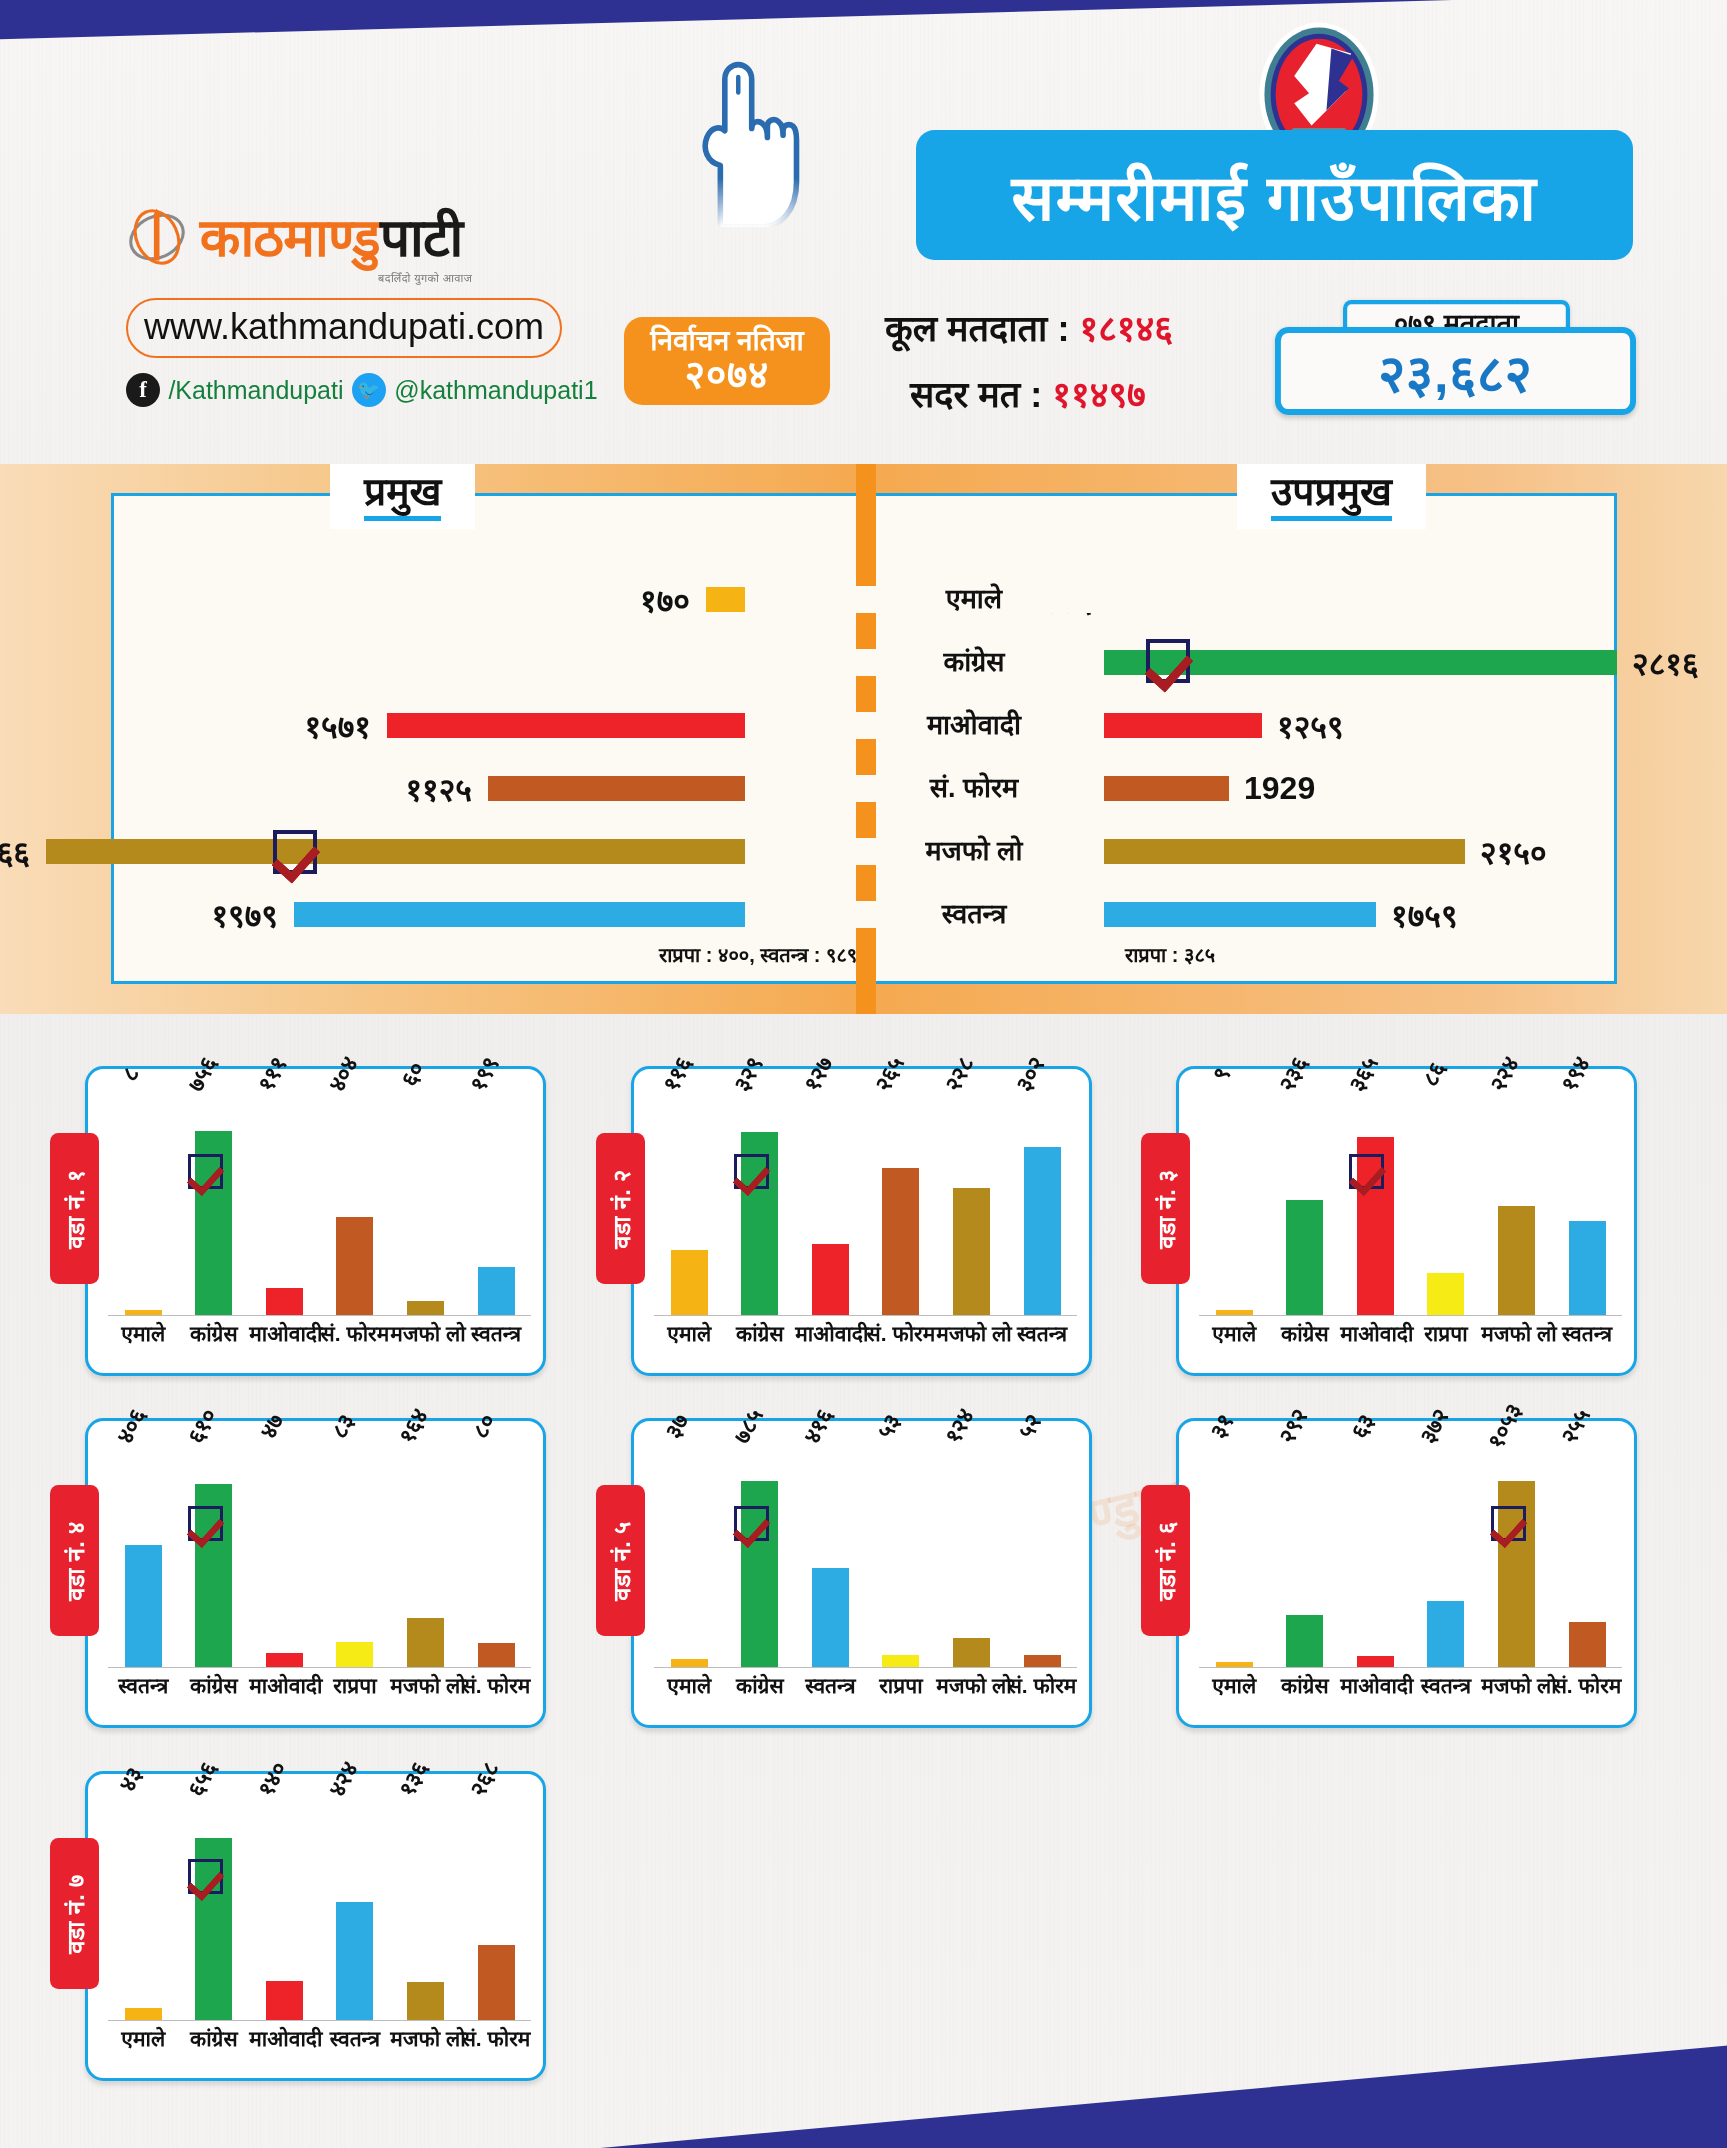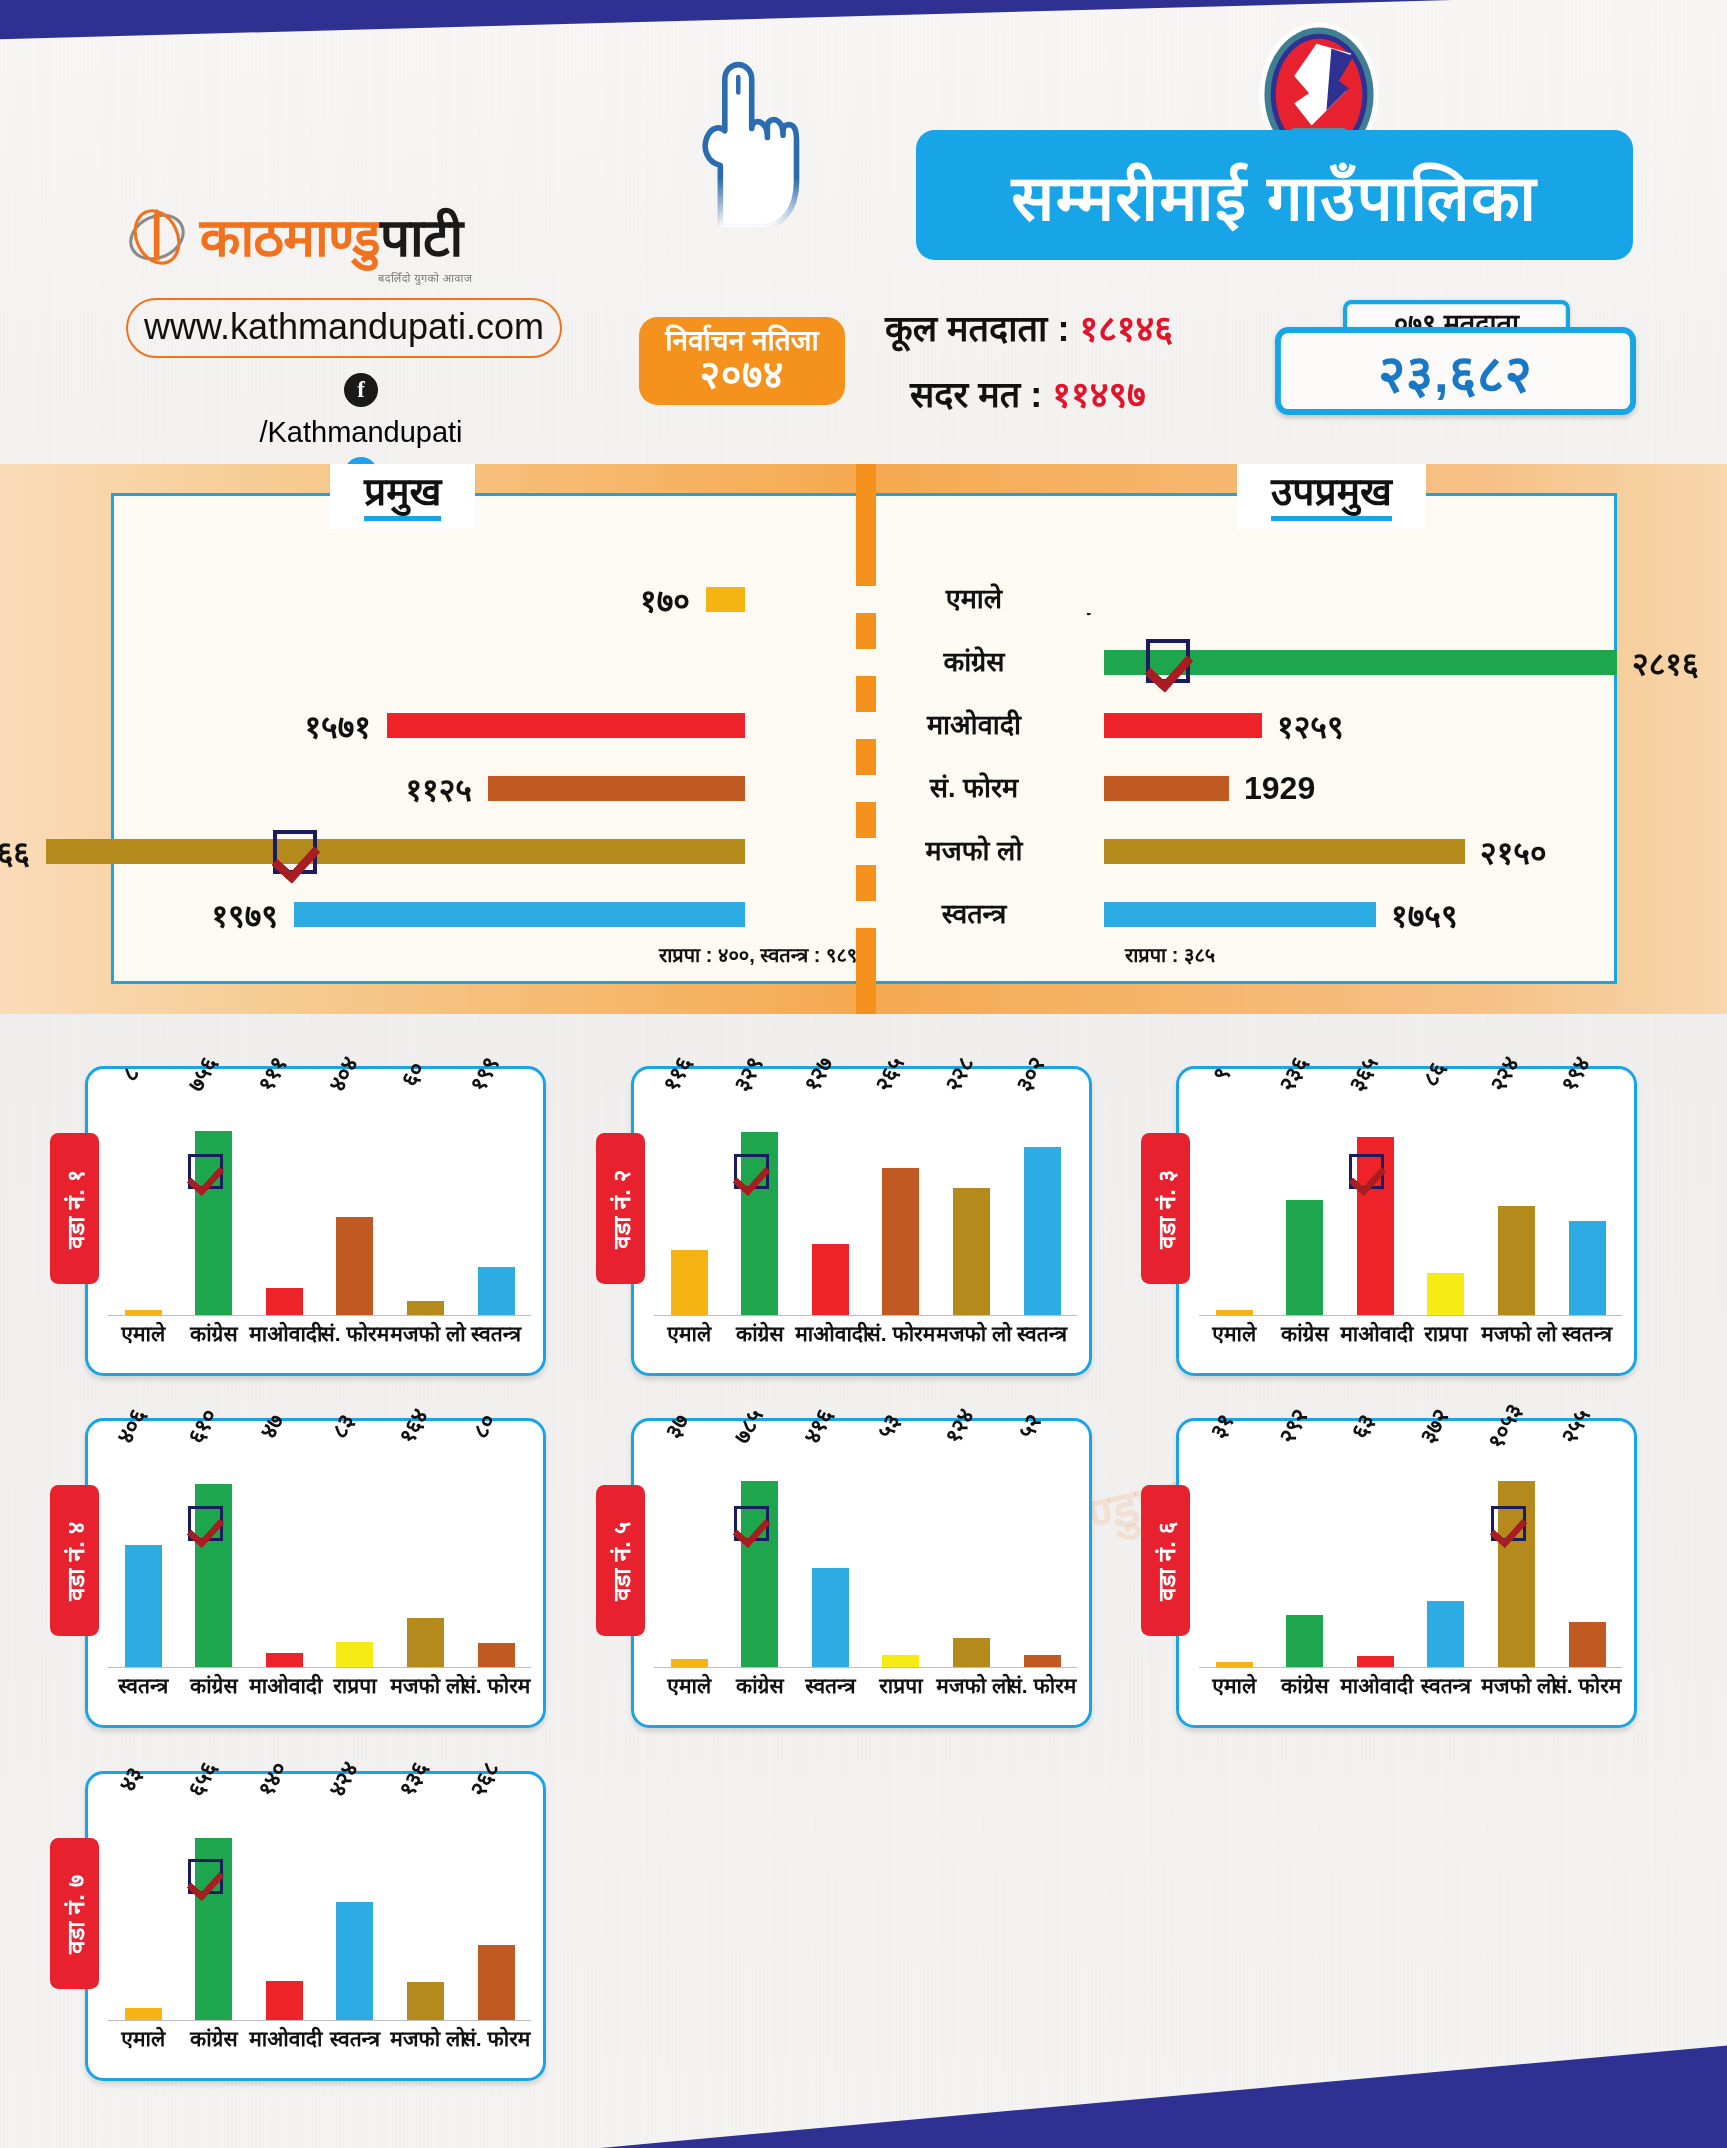--- a/index.html
+++ b/index.html
@@ -39,32 +39,32 @@
     white-space: nowrap;
   }
   #logo-text .kp-orange { color: #f2711c; }
   #logo-text .kp-dark { color: #1a1a1a; }
   #logo-tagline { font-size: 11px; color: #777; margin-left: 252px; margin-top: 1.7px; letter-spacing: 0.4px;}
   #url-pill {
     margin-top: 13.4px; border: 2.5px solid #f2711c; border-radius: 34px;
     padding: 5.9px 8.4px 8.4px; text-align: center; width: 436px;
     font-size: 36px; color: #111; font-weight: 500;
   }
-  #social-row { margin-top: 15px; display: flex; align-items: center; gap: 8.4px; font-size: 29px; color: #000000; flex-direction: column; }
+  #social-row { margin-top: 15px; display: flex; align-items: center; gap: 8.4px; font-size: 25px; color: #15803d; }
   .social-glyph { width: 34px; height: 34px; border-radius: 50%; display:inline-block; position: relative; flex: 0 0 auto;}
   #fb-icon { background: #1a1a1a; }
   #fb-icon::after{ content:"f"; position:absolute; left:50%; top:48%; transform:translate(-50%,-50%); color:#fff; font-weight:bold; font-size:22.7px; font-family:"Liberation Serif", serif;}
   #tw-icon { background: #1da1f2; }
   #tw-icon::after{ content:"\1F426"; position:absolute; left:50%; top:50%; transform:translate(-50%,-50%); color:#fff; font-size:18.5px;}
 
   
   #vote-hand { position: absolute; left: 667px; top: 59px; width: 147px; height: 168px; }
 
   #election-pill {
-    position: absolute; left: 639px; top: 317px; width: 206px; height: 88px;
+    position: absolute; left: 624px; top: 317px; width: 206px; height: 88px;
     background: #f5921e; border-radius: 18.5px; color: #fff;
     display: flex; flex-direction: column; align-items: center; justify-content: center;
     line-height: 1.05;
   }
   #election-pill .l1 { font-size: 28px; font-weight: bold; }
   #election-pill .l2 { font-size: 39px; font-weight: bold; letter-spacing: 0.8px; }
 
   #district-tag {
     position: absolute; left: 1049px; top: 59px; width: 210px; height: 74px;
     background: #fbfaf8; border-radius: 10px; border-bottom: 5.9px solid #fff;

